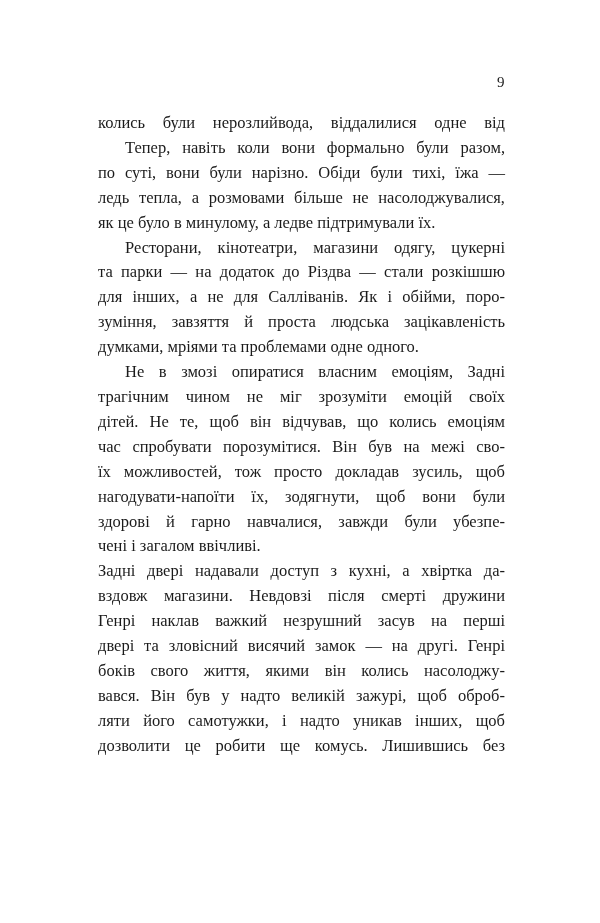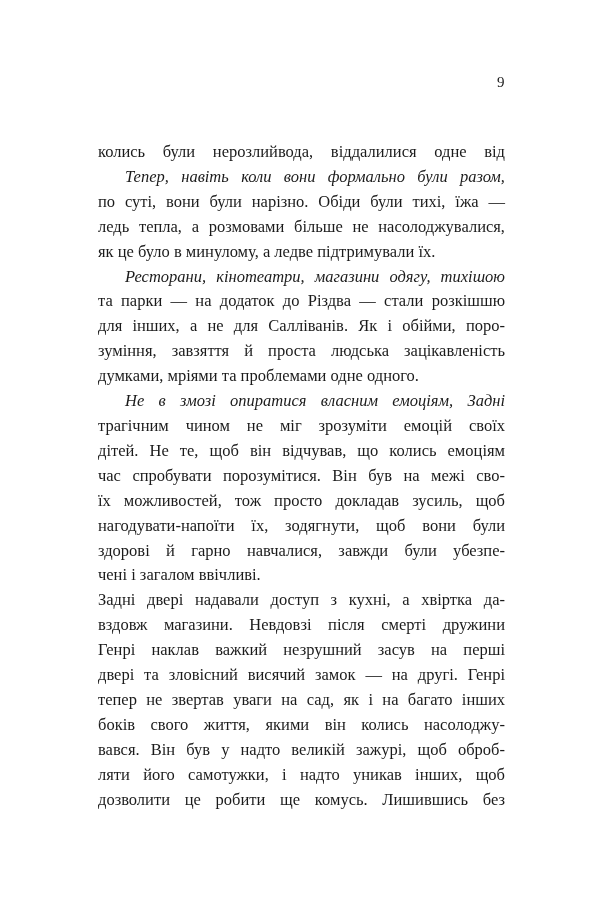--- a/index.html
+++ b/index.html
@@ -27,62 +27,59 @@
     color: #1b1b1b;
   }
   .text-block {
     position: absolute;
     top: 111px;
     left: 98px;
     width: 407px;
     font-size: 16.5px;
     line-height: 24.9px;
     color: #1b1b1b;
-    margin-top: 29px;
   }
   .line {
     text-align: justify;
     text-align-last: justify;
   }
   .line.last {
     text-align: justify;
     text-align-last: left;
   }
   .line.indent {
     text-indent: 27px;
-    font-style: italic;
   }
 </style>
 </head>
 <body>
 
 <div class="page">
   <div class="page-number">9</div>
   <div class="text-block">
       <div class="line">колись були нерозлийвода, віддалилися одне від</div>
       <div class="line indent">Тепер, навіть коли вони формально були разом,</div>
       <div class="line">по суті, вони були нарізно. Обіди були тихі, їжа —</div>
       <div class="line">ледь тепла, а розмовами більше не насолоджувалися,</div>
       <div class="line last">як це було в минулому, а ледве підтримували їх.</div>
-      <div class="line indent">Ресторани, кінотеатри, магазини одягу, тихішою</div>
+      <div class="line indent">Ресторани, кінотеатри, магазини одягу, цукерні</div>
       <div class="line">та парки — на додаток до Різдва — стали розкішшю</div>
       <div class="line">для інших, а не для Салліванів. Як і обійми, поро-</div>
       <div class="line">зуміння, завзяття й проста людська зацікавленість</div>
       <div class="line last">думками, мріями та проблемами одне одного.</div>
       <div class="line indent">Не в змозі опиратися власним емоціям, Задні</div>
       <div class="line">трагічним чином не міг зрозуміти емоцій своїх</div>
       <div class="line">дітей. Не те, щоб він відчував, що колись емоціям</div>
       <div class="line">час спробувати порозумітися. Він був на межі сво-</div>
       <div class="line">їх можливостей, тож просто докладав зусиль, щоб</div>
       <div class="line">нагодувати-напоїти їх, зодягнути, щоб вони були</div>
       <div class="line">здорові й гарно навчалися, завжди були убезпе-</div>
       <div class="line last">чені і загалом ввічливі.</div>
       <div class="line">Задні двері надавали доступ з кухні, а хвіртка да-</div>
       <div class="line">вздовж магазини. Невдовзі після смерті дружини</div>
       <div class="line">Генрі наклав важкий незрушний засув на перші</div>
       <div class="line">двері та зловісний висячий замок — на другі. Генрі</div>
-      <div class="line">тепер не звертав уваги на сад, як і на багато інших</div>
       <div class="line">боків свого життя, якими він колись насолоджу-</div>
       <div class="line">вався. Він був у надто великій зажурі, щоб оброб-</div>
       <div class="line">ляти його самотужки, і надто уникав інших, щоб</div>
       <div class="line">дозволити це робити ще комусь. Лишившись без</div>
     </div>
 </div>
 
 </body></html>

